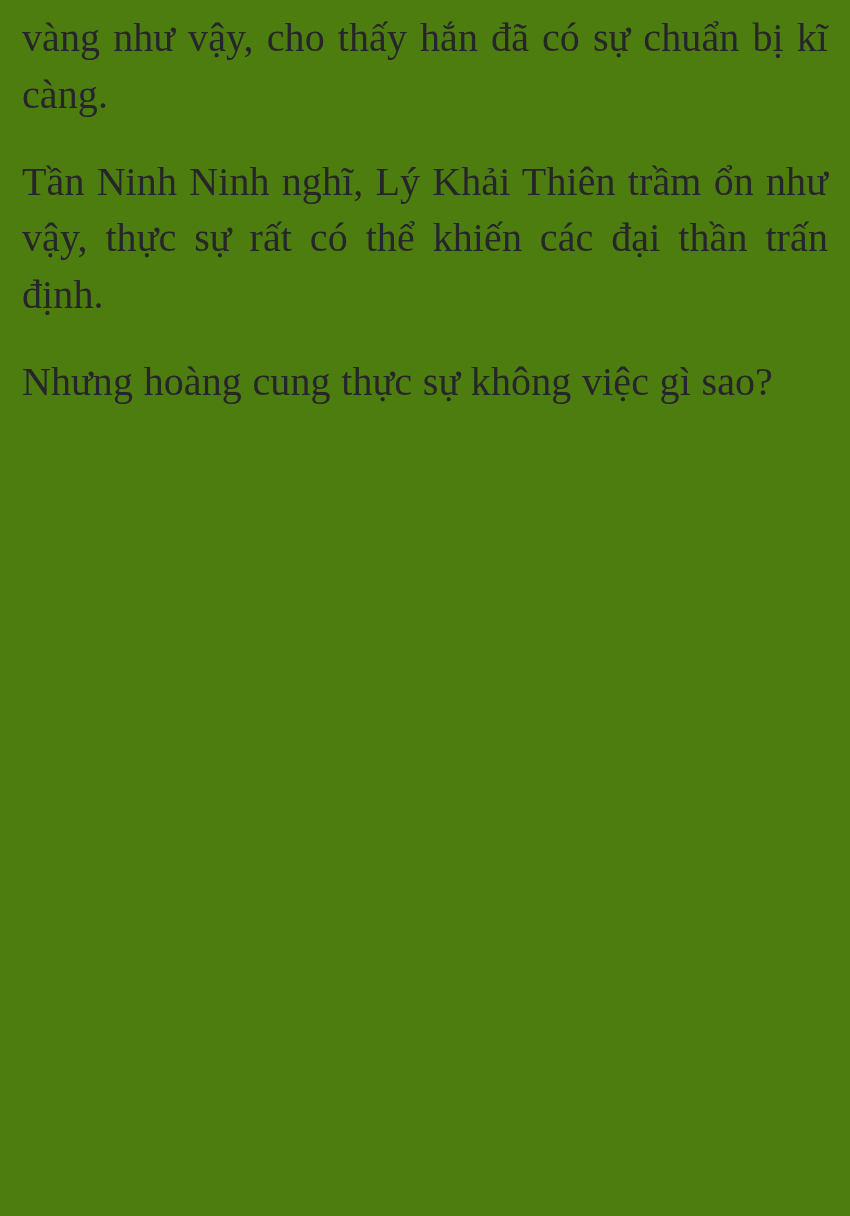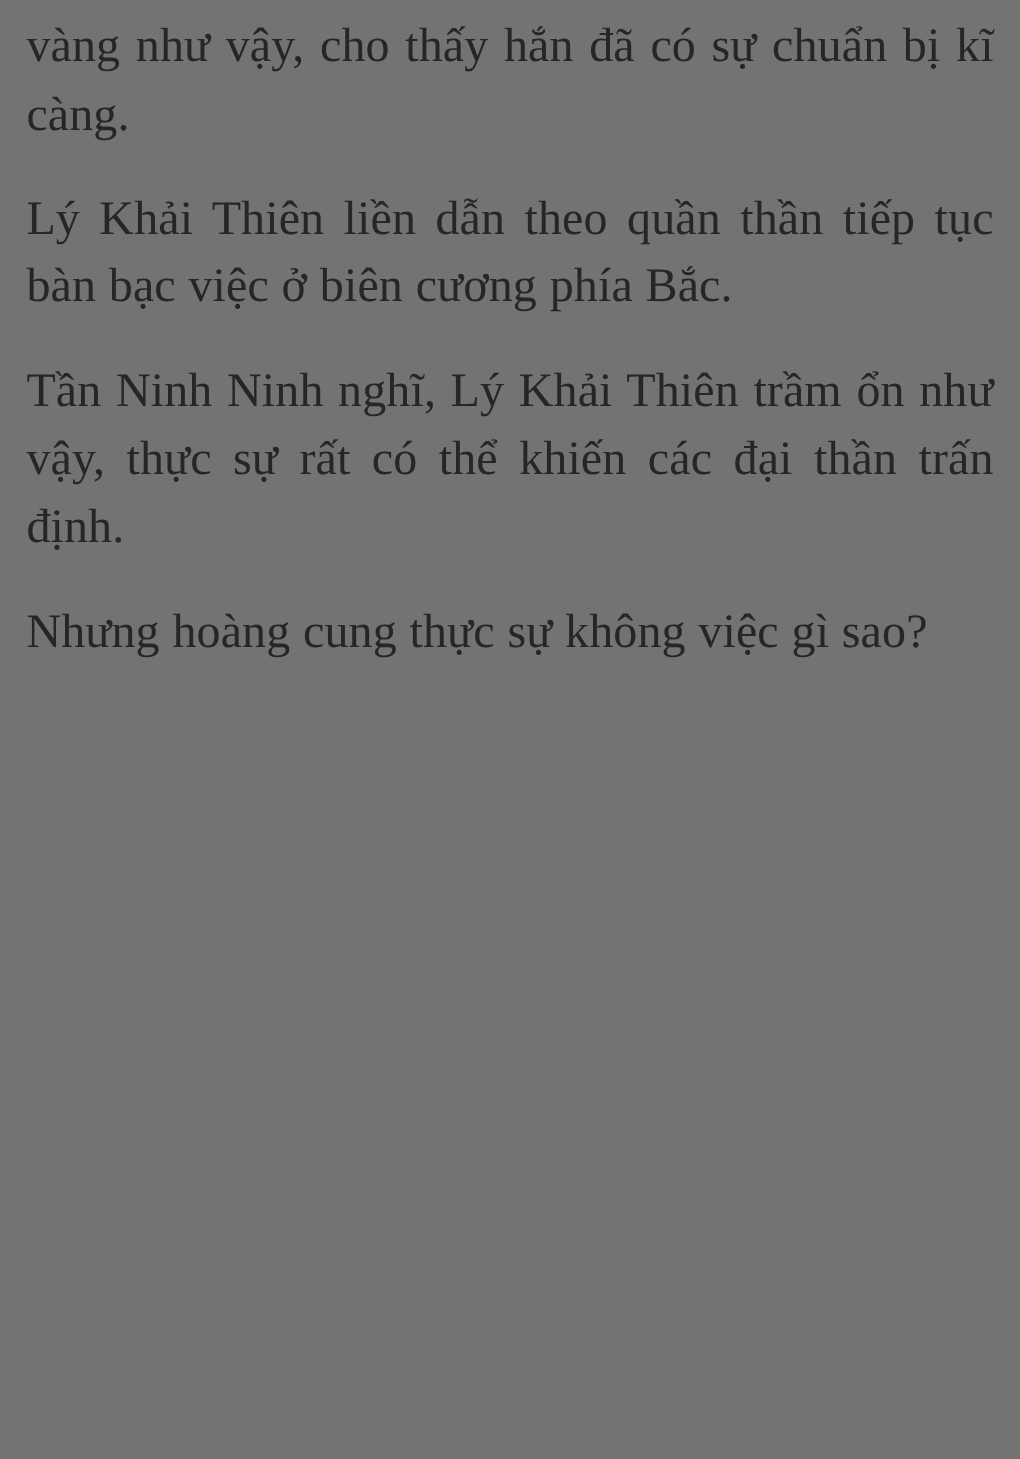--- a/index.html
+++ b/index.html
@@ -11,37 +11,36 @@
     width: 850px;
     min-height: 1216px;
     font-family: "Liberation Serif", "DejaVu Serif", serif;
     color: #2b2b2b;
   }
   .reader {
     box-sizing: border-box;
     width: 850px;
     min-height: 1216px;
     padding: 10px 22px 20px 22px;
-    background: #737373;
+    background: #4d7c0f;
   }
   .para {
     margin: 0 0 30px 0;
     font-size: 40px;
     line-height: 1.42;
     text-align: justify;
     text-justify: inter-word;
     letter-spacing: 0.1px;
     word-spacing: 0.5px;
     color: #26262a;
   }
   .para:last-child {
     margin-bottom: 0;
   }
 </style>
 </head>
 <body>
 
 <div class="reader">
   <p class="para">vàng như vậy, cho thấy hắn đã có sự chuẩn bị kĩ càng.</p>
-  <p class="para">Lý Khải Thiên liền dẫn theo quần thần tiếp tục bàn bạc việc ở biên cương phía Bắc.</p>
   <p class="para">Tần Ninh Ninh nghĩ, Lý Khải Thiên trầm ổn như vậy, thực sự rất có thể khiến các đại thần trấn định.</p>
   <p class="para">Nhưng hoàng cung thực sự không việc gì sao?</p>
 </div>
 
 </body></html>

